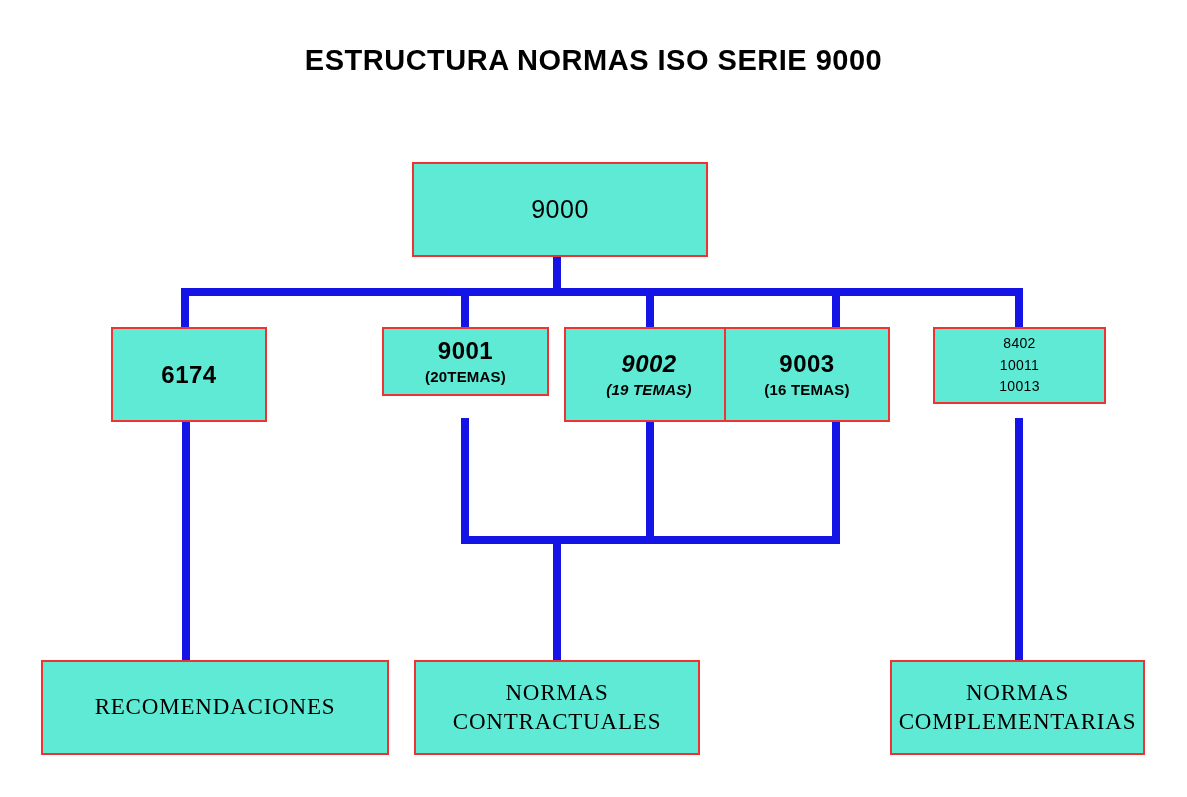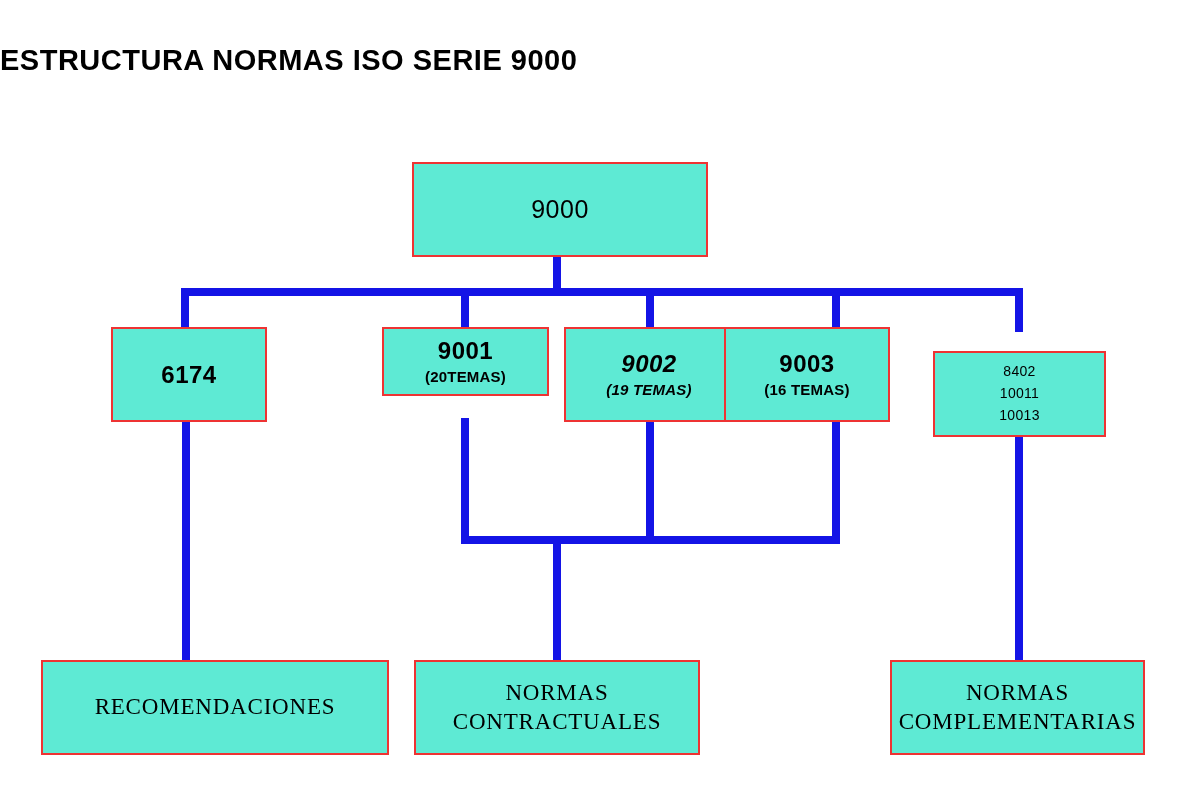--- a/index.html
+++ b/index.html
@@ -13,20 +13,21 @@
     height: 797px;
     background: #ffffff;
     overflow: hidden;
     font-family: "Liberation Sans", sans-serif;
   }
   .title {
     position: absolute;
     left: 0;
     top: 44px;
     width: 1187px;
+    text-align: center;
     font-family: "Liberation Sans", sans-serif;
     font-weight: bold;
     font-size: 29px;
     letter-spacing: 0.5px;
     color: #000000;
     white-space: nowrap;
   }
   .node {
     position: absolute;
     box-sizing: border-box;
@@ -139,21 +140,21 @@
   <div class="node node-std" style="left:564px; top:327px; width:170px; height:95px;font-style:italic;">
     <span class="line1">9002</span>
     <span class="line2">(19 TEMAS)</span>
   </div>
 
   <div class="node node-std" style="left:724px; top:327px; width:166px; height:95px;">
     <span class="line1">9003</span>
     <span class="line2">(16 TEMAS)</span>
   </div>
 
-  <div class="node node-small" style="left:933px; top:327px; width:173px; height:86px;margin-top:24px;">
+  <div class="node node-small" style="left:933px; top:327px; width:173px; height:77px;">
     <span class="line1">8402</span>
     <span class="line2">10011</span>
     <span class="line3">10013</span>
   </div>
 
   <div class="node node-leaf" style="left:41px; top:660px; width:348px; height:95px;">
     <span class="line1">RECOMENDACIONES</span>
   </div>
 
   <div class="node node-leaf" style="left:414px; top:660px; width:286px; height:95px;">

